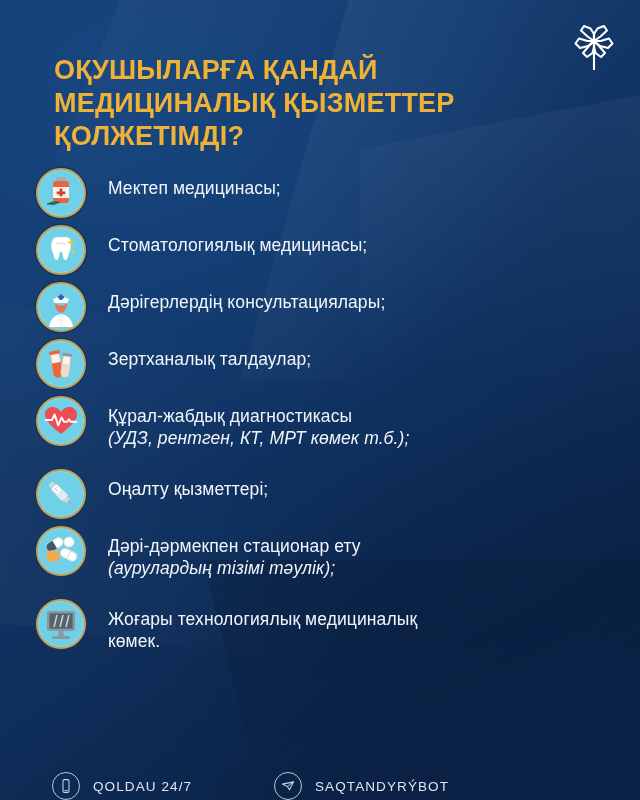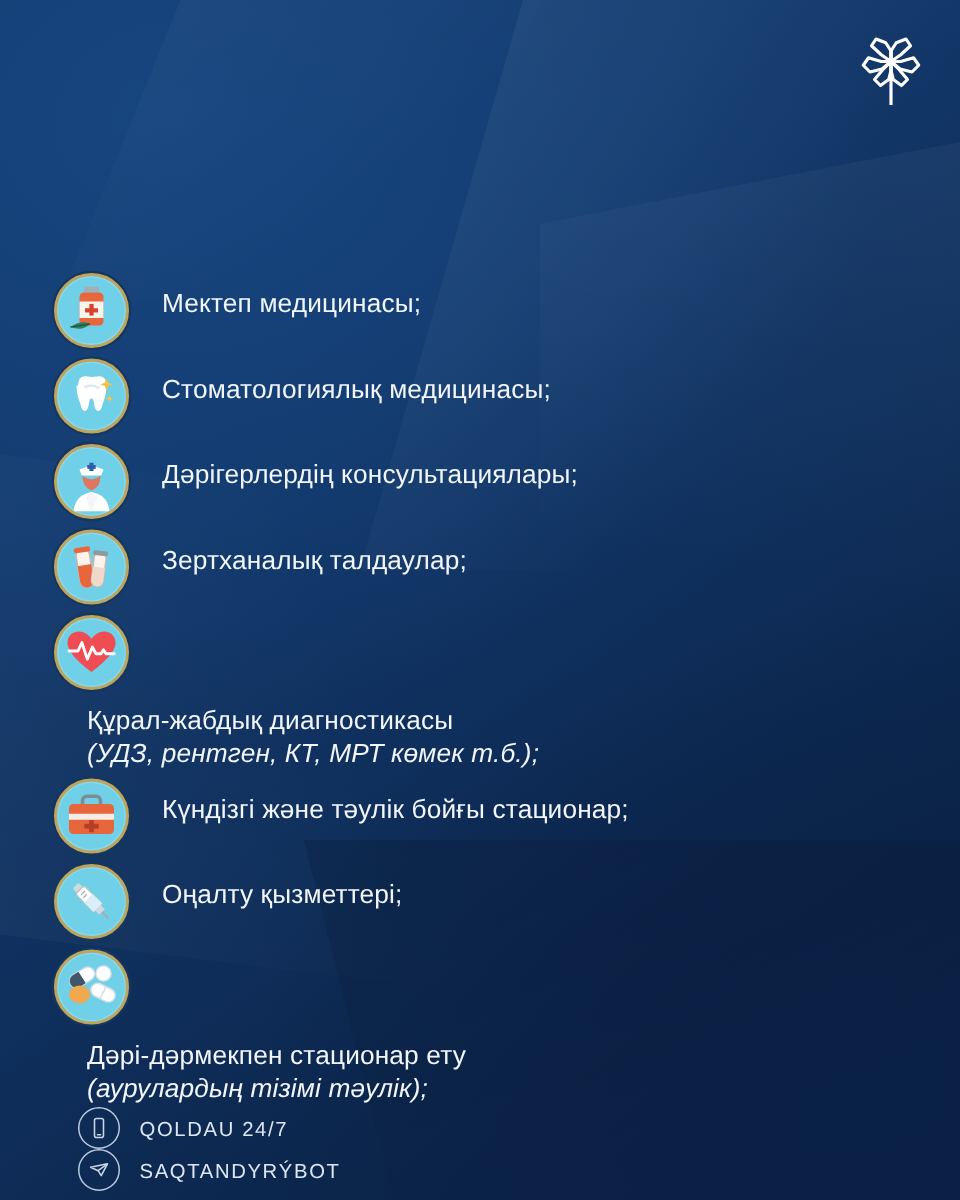--- a/index.html
+++ b/index.html
@@ -85,32 +85,32 @@
     line-height: 1.23;
     font-weight: bold;
     letter-spacing: 0.2px;
     text-transform: uppercase;
     white-space: pre-line;
   }
 
   
   .list {
     position: absolute;
-    top: 182px;
+    top: 168px;
     left: 36px;
     width: 580px;
   }
 
   .list-item {
     display: flex;
     align-items: flex-start;
     min-height: 52px;
     margin-bottom: 5px;
   }
-  .list-item.tall { min-height: 68px; flex-direction: column; }
+  .list-item.tall { min-height: 68px; }
 
   .icon-badge {
     flex: 0 0 auto;
     width: 50px;
     height: 50px;
     border-radius: 50%;
     background: #6fd0e8;
     border: 2px solid #bfa45c;
     box-shadow: 0 0 0 1.5px #14365f, inset 0 0 0 1px rgba(255,255,255,0.18);
     display: flex;
@@ -133,24 +133,23 @@
   .item-text .sub { font-style: italic; }
 
   
   .footer {
     position: absolute;
     left: 0;
     bottom: 0;
     width: 640px;
     height: 62px;
     display: flex;
-    align-items: flex-start;
+    align-items: flex-end;
     padding-left: 52px;
     gap: 0;
-    flex-direction: column;
   }
   .footer-item {
     display: flex;
     align-items: center;
   }
   .footer-item.fi-0 { width: 222px; }
   .footer-item.fi-1 { width: 160px; }
   .footer-item.fi-2 { width: 240px; }
 
   .footer-icon {
@@ -188,20 +187,23 @@
         <path d="M24 19 L30.5 14.5 L37 8.5 L34 4 L27.5 6.5 L24 12 Z"></path>
         <path d="M24 19 L17.5 19 L9 16.5 L5.5 21.5 L10 26 L18 24 Z"></path>
         <path d="M24 19 L30.5 19 L39 16.5 L42.5 21.5 L38 26 L30 24 Z"></path>
         <path d="M24 19 L18.5 24.5 L13 31 L17 35 L22.5 31 L24 25 Z"></path>
         <path d="M24 19 L29.5 24.5 L35 31 L31 35 L25.5 31 L24 25 Z"></path>
         <line x1="24" y1="12" x2="24" y2="48"></line>
       </g>
     </svg>
   </div>
 
+  <h1 class="title">ОҚУШЫЛАРҒА ҚАНДАЙ
+МЕДИЦИНАЛЫҚ ҚЫЗМЕТТЕР
+ҚОЛЖЕТІМДІ?</h1>
 
   <div class="list">
 
     <div class="list-item">
       <div class="icon-badge">
         <svg viewBox="0 0 40 40" width="40" height="40">
           <rect x="15" y="4" width="10" height="4" rx="1" fill="#9fb0b8"></rect>
           <rect x="12" y="8" width="16" height="22" rx="3" fill="#e8663c"></rect>
           <rect x="12" y="14" width="16" height="11" fill="#f7f4ee"></rect>
           <rect x="18.6" y="15.6" width="2.8" height="7.8" fill="#d8422c"></rect>
@@ -271,34 +273,20 @@
           <path d="M20 33 C8 24 4 18 4 13.5 C4 8.5 8 6 11.5 6 C15 6 18.4 8.4 20 11 C21.6 8.4 25 6 28.5 6 C32 6 36 8.5 36 13.5 C36 18 32 24 20 33 Z" fill="#ee4d53"></path>
           <path d="M5 19 h6 l2.6 -5.6 l3.6 11 l3.4 -8 l2.4 4.4 h3.4 l1.6 -2.6 l1.6 2.6 h5.6" stroke="#ffffff" stroke-width="1.9" fill="none" stroke-linejoin="round" stroke-linecap="round"></path>
         </svg>
       </div>
       <div class="item-text">
         <div>Құрал-жабдық диагностикасы</div>
         <div class="sub">(УДЗ, рентген, КТ, МРТ көмек т.б.);</div>
       </div>
     </div>
 
-    <div class="list-item">
-      <div class="icon-badge">
-        <svg viewBox="0 0 40 40" width="40" height="40">
-          <path d="M14 12 v-2.2 a3 3 0 0 1 3 -3 h6 a3 3 0 0 1 3 3 V12" stroke="#7d8d93" stroke-width="2.4" fill="none"></path>
-          <rect x="5" y="12" width="30" height="20" rx="3" fill="#e8663c"></rect>
-          <rect x="5" y="18.5" width="30" height="4" fill="#f6eee6"></rect>
-          <rect x="18.4" y="22.8" width="3.2" height="8" fill="#b63f28"></rect>
-          <rect x="15.2" y="25.2" width="9.6" height="3.2" fill="#b63f28"></rect>
-        </svg>
-      </div>
-      <div class="item-text">
-        <span>Күндізгі және тәулік бойғы стационар;</span>
-      </div>
-    </div>
 
     <div class="list-item">
       <div class="icon-badge">
         <svg viewBox="0 0 40 40" width="40" height="40">
           <g transform="rotate(-45 20 20)">
             <rect x="17.2" y="5" width="5.6" height="4" rx="1" fill="#cfd9de"></rect>
             <rect x="16" y="9" width="8" height="17" rx="1.5" fill="#ffffff" stroke="#b9c6cc" stroke-width="1"></rect>
             <rect x="16" y="17" width="8" height="9" fill="#d9eef6"></rect>
             <rect x="17.4" y="26" width="5.2" height="4" fill="#cfd9de"></rect>
             <rect x="19.2" y="30" width="1.6" height="6" fill="#9fb0b8"></rect>
@@ -326,20 +314,39 @@
           </g>
           <circle cx="28" cy="11" r="5" fill="#fbfdfe" stroke="#dde4e8" stroke-width="1"></circle>
         </svg>
       </div>
       <div class="item-text">
         <div>Дәрі-дәрмекпен стационар ету</div>
         <div class="sub">(аурулардың тізімі тәулік);</div>
       </div>
     </div>
 
+    <div class="list-item tall">
+      <div class="icon-badge">
+        <svg viewBox="0 0 40 40" width="40" height="40">
+          <rect x="6" y="7" width="28" height="20" rx="2" fill="#8b98a0"></rect>
+          <rect x="8.4" y="9.4" width="23.2" height="15.2" fill="#54636e"></rect>
+          <g stroke="#c9d3da" stroke-width="1.6">
+            <line x1="13" y1="23" x2="16" y2="11"></line>
+            <line x1="19" y1="23" x2="22" y2="11"></line>
+            <line x1="25" y1="23" x2="28" y2="11"></line>
+          </g>
+          <rect x="17.5" y="27" width="5" height="5" fill="#8b98a0"></rect>
+          <rect x="11" y="32" width="18" height="3" rx="1.4" fill="#8b98a0"></rect>
+        </svg>
+      </div>
+      <div class="item-text">
+        <div>Жоғары технологиялық медициналық</div>
+        <div>көмек.</div>
+      </div>
+    </div>
 
   </div>
 
   <div class="footer">
 
     <div class="footer-item fi-0">
       <span class="footer-icon">
         <svg viewBox="0 0 24 24" width="18" height="18">
           <rect x="8" y="3.5" width="8" height="17" rx="1.8" fill="none" stroke="#c9d6e6" stroke-width="1.4"></rect>
           <line x1="10.6" y1="18" x2="13.4" y2="18" stroke="#c9d6e6" stroke-width="1.3" stroke-linecap="round"></line>

